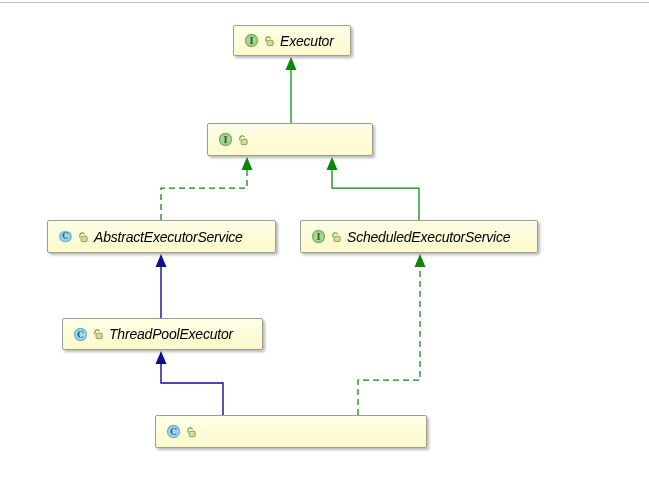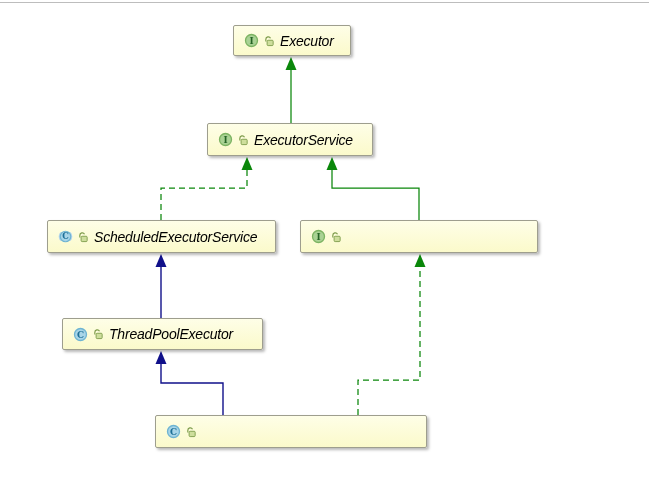--- a/index.html
+++ b/index.html
@@ -71,52 +71,52 @@
             <circle cx="8" cy="8" r="6.4" fill="#a9d294" stroke="#7cb362" stroke-width="1.4"></circle>
             <text x="8" y="11.2" text-anchor="middle" font-family="DejaVu Serif, serif" font-size="9.5" font-weight="bold" fill="#256325">I</text>
           </svg>
         </span>
         <span class="icn">
           <svg width="11" height="12" viewBox="0 0 12 13" xmlns="http://www.w3.org/2000/svg">
             <path d="M2 7 V4.7 A2.7 2.7 0 0 1 7.1 3.4" fill="none" stroke="#7e9c4c" stroke-width="1.3"></path>
             <rect x="3.4" y="5.7" width="6.6" height="5.8" rx="1.1" fill="#cede9c" stroke="#7e9c4c" stroke-width="1"></rect>
           </svg>
         </span>
-        <span class="label">ExecutorService</span>
       </div>
       <div class="node" style="left: 47px; top: 220px; width: 229px; height: 33px; background: linear-gradient(rgb(254, 254, 231), rgb(251, 250, 203)); border: 1px solid rgb(158, 158, 142);">
         <span class="icn">
           <svg width="15" height="15" viewBox="0 0 16 16" xmlns="http://www.w3.org/2000/svg">
             <path d="M3 3.6 A7.4 7.4 0 0 0 3 12.4" fill="none" stroke="#b9d7ec" stroke-width="1.3"></path>
             <path d="M13 3.6 A7.4 7.4 0 0 1 13 12.4" fill="none" stroke="#b9d7ec" stroke-width="1.3"></path>
             <circle cx="8" cy="8" r="5.6" fill="#a8d5e8" stroke="#6fb4d2" stroke-width="1.3"></circle>
             <text x="8" y="10.9" text-anchor="middle" font-family="DejaVu Serif, serif" font-size="8.8" font-weight="bold" fill="#1d6f96">C</text>
           </svg>
         </span>
         <span class="icn">
           <svg width="11" height="12" viewBox="0 0 12 13" xmlns="http://www.w3.org/2000/svg">
             <path d="M2 7 V4.7 A2.7 2.7 0 0 1 7.1 3.4" fill="none" stroke="#7e9c4c" stroke-width="1.3"></path>
             <rect x="3.4" y="5.7" width="6.6" height="5.8" rx="1.1" fill="#cede9c" stroke="#7e9c4c" stroke-width="1"></rect>
           </svg>
         </span>
-        <span class="label">ScheduledExecutorService</span>
+        <span class="label">AbstractExecutorService</span>
       </div>
       <div class="node" style="left: 300px; top: 220px; width: 238px; height: 33px; background: linear-gradient(rgb(254, 254, 231), rgb(251, 250, 203)); border: 1px solid rgb(158, 158, 142);">
         <span class="icn">
           <svg width="15" height="15" viewBox="0 0 16 16" xmlns="http://www.w3.org/2000/svg">
             <circle cx="8" cy="8" r="6.4" fill="#a9d294" stroke="#7cb362" stroke-width="1.4"></circle>
             <text x="8" y="11.2" text-anchor="middle" font-family="DejaVu Serif, serif" font-size="9.5" font-weight="bold" fill="#256325">I</text>
           </svg>
         </span>
         <span class="icn">
           <svg width="11" height="12" viewBox="0 0 12 13" xmlns="http://www.w3.org/2000/svg">
             <path d="M2 7 V4.7 A2.7 2.7 0 0 1 7.1 3.4" fill="none" stroke="#7e9c4c" stroke-width="1.3"></path>
             <rect x="3.4" y="5.7" width="6.6" height="5.8" rx="1.1" fill="#cede9c" stroke="#7e9c4c" stroke-width="1"></rect>
           </svg>
         </span>
+        <span class="label">ScheduledExecutorService</span>
       </div>
       <div class="node" style="left: 62px; top: 318px; width: 201px; height: 32px; background: linear-gradient(rgb(254, 254, 231), rgb(251, 250, 203)); border: 1px solid rgb(158, 158, 142);">
         <span class="icn">
           <svg width="15" height="15" viewBox="0 0 16 16" xmlns="http://www.w3.org/2000/svg">
             <circle cx="8" cy="8" r="6.4" fill="#a8d5e8" stroke="#6fb4d2" stroke-width="1.4"></circle>
             <text x="8" y="11.2" text-anchor="middle" font-family="DejaVu Serif, serif" font-size="9.5" font-weight="bold" fill="#1d6f96">C</text>
           </svg>
         </span>
         <span class="icn">
           <svg width="11" height="12" viewBox="0 0 12 13" xmlns="http://www.w3.org/2000/svg">

